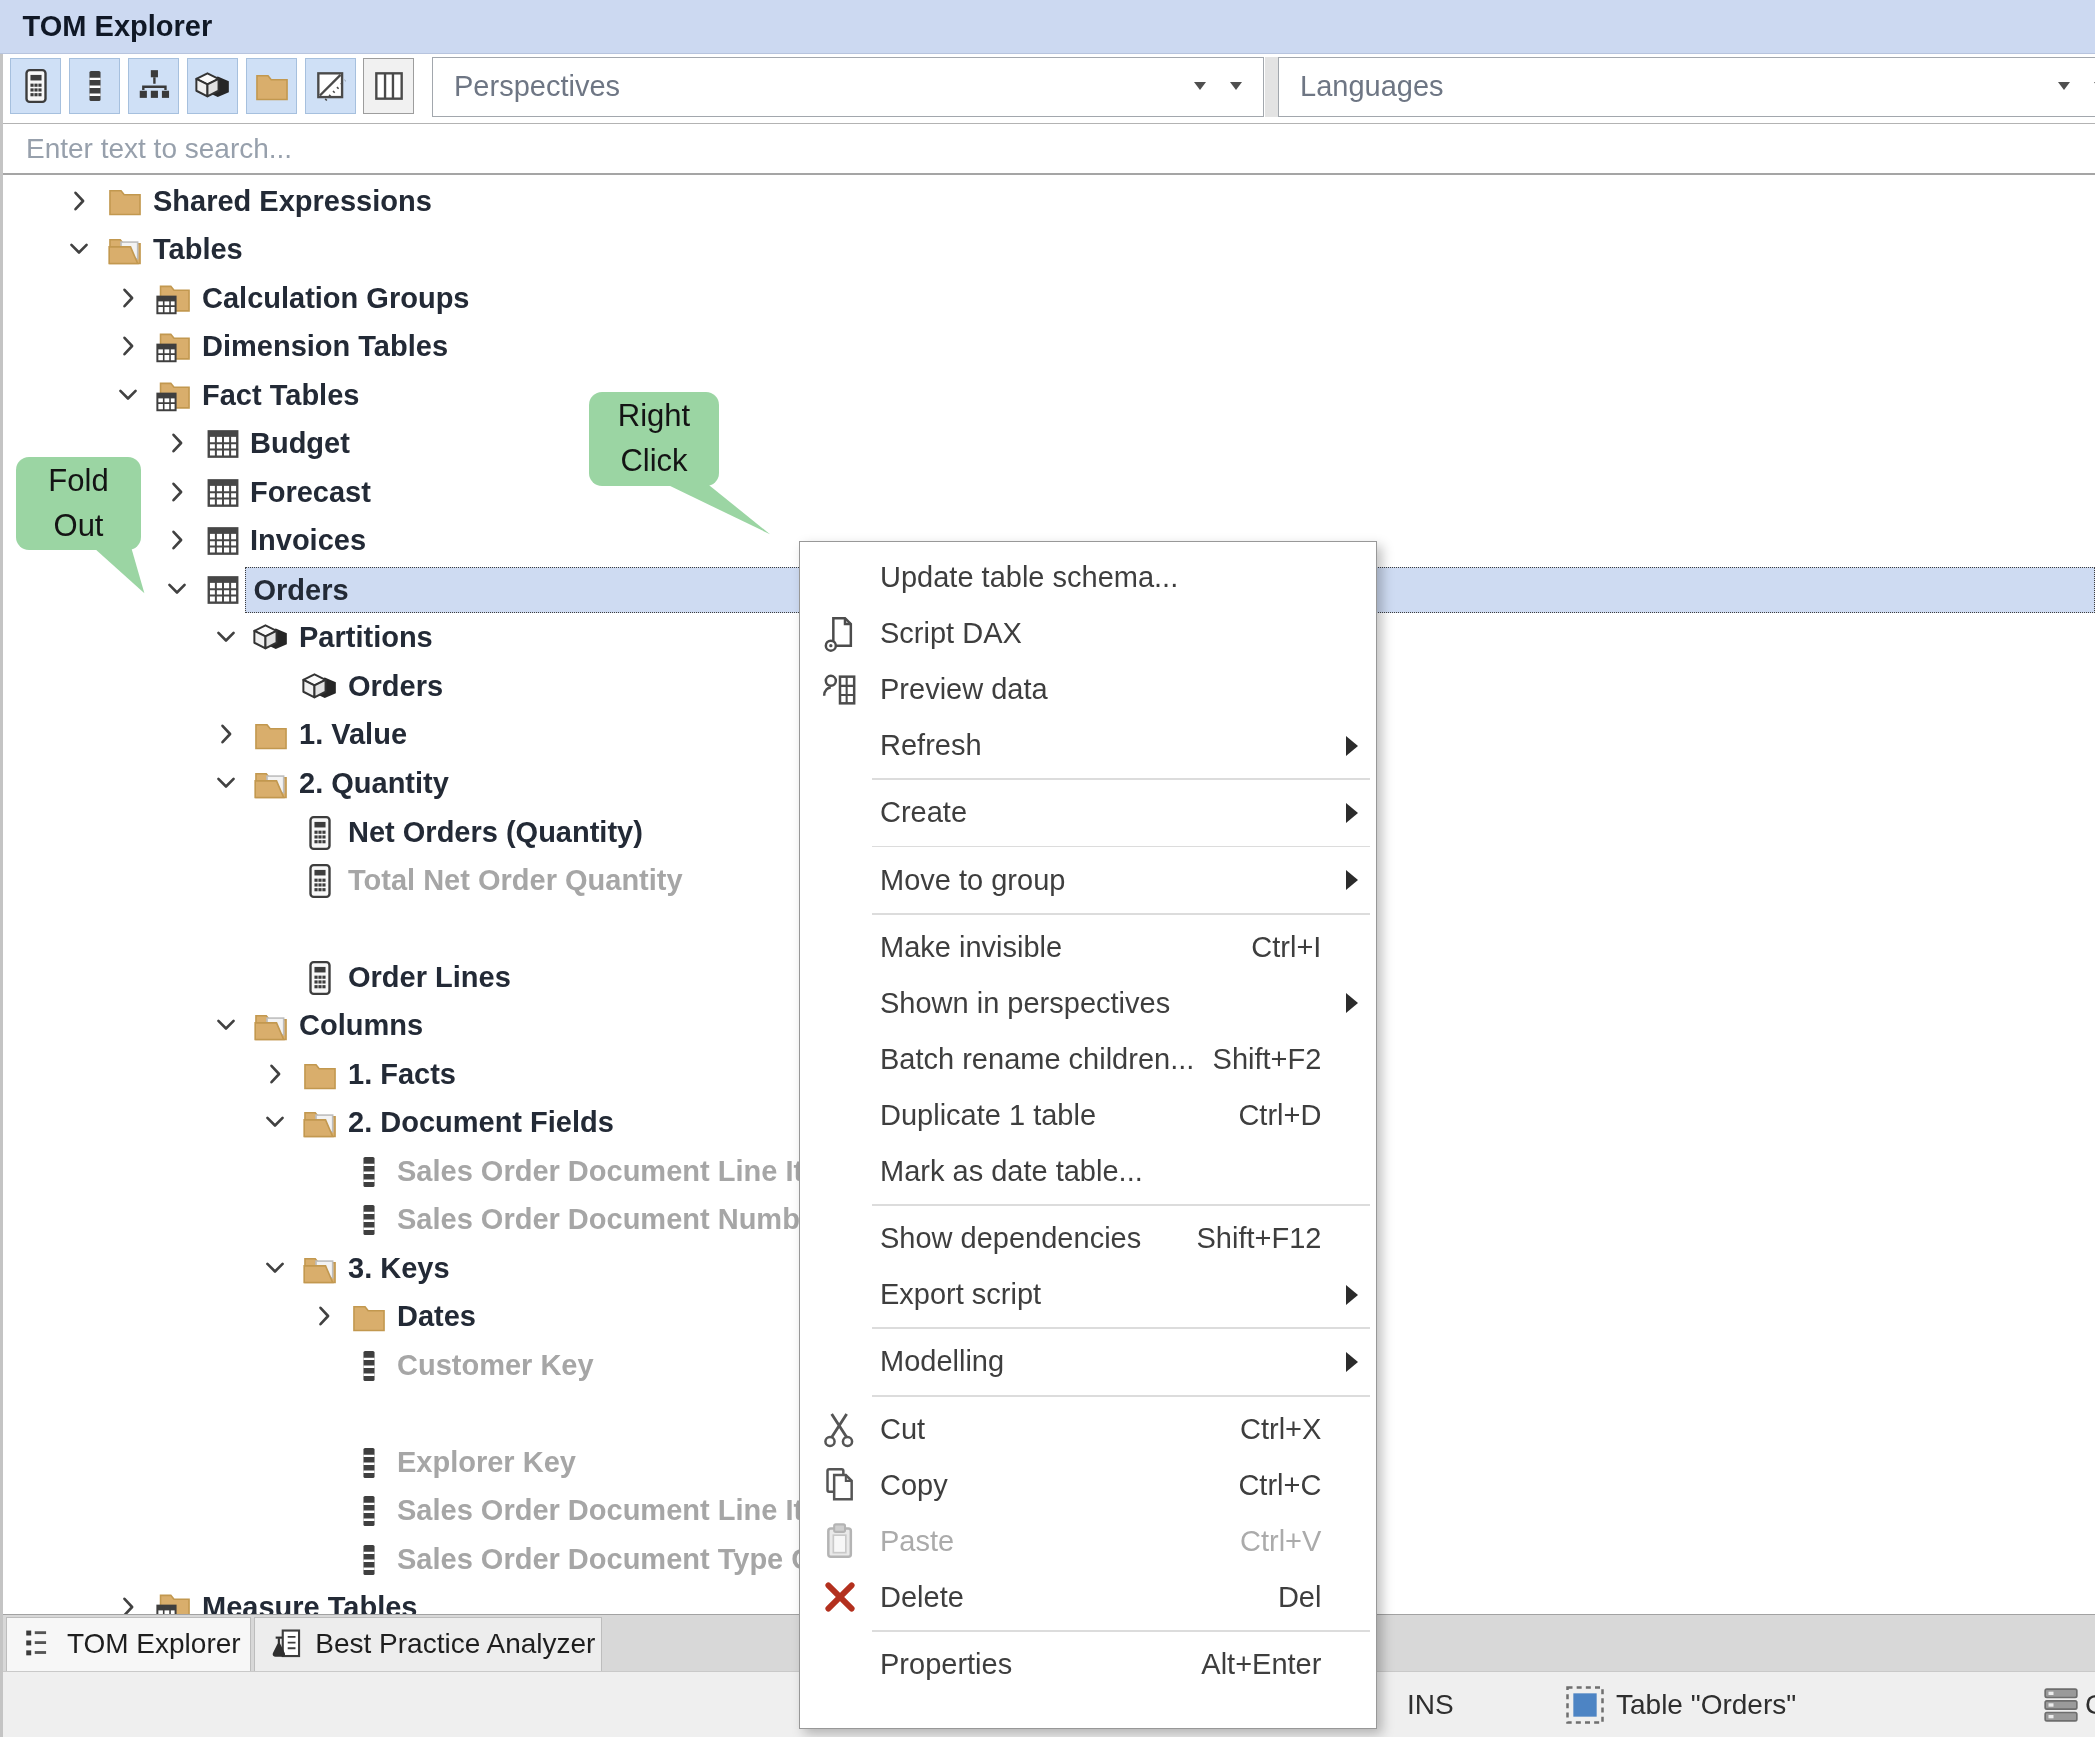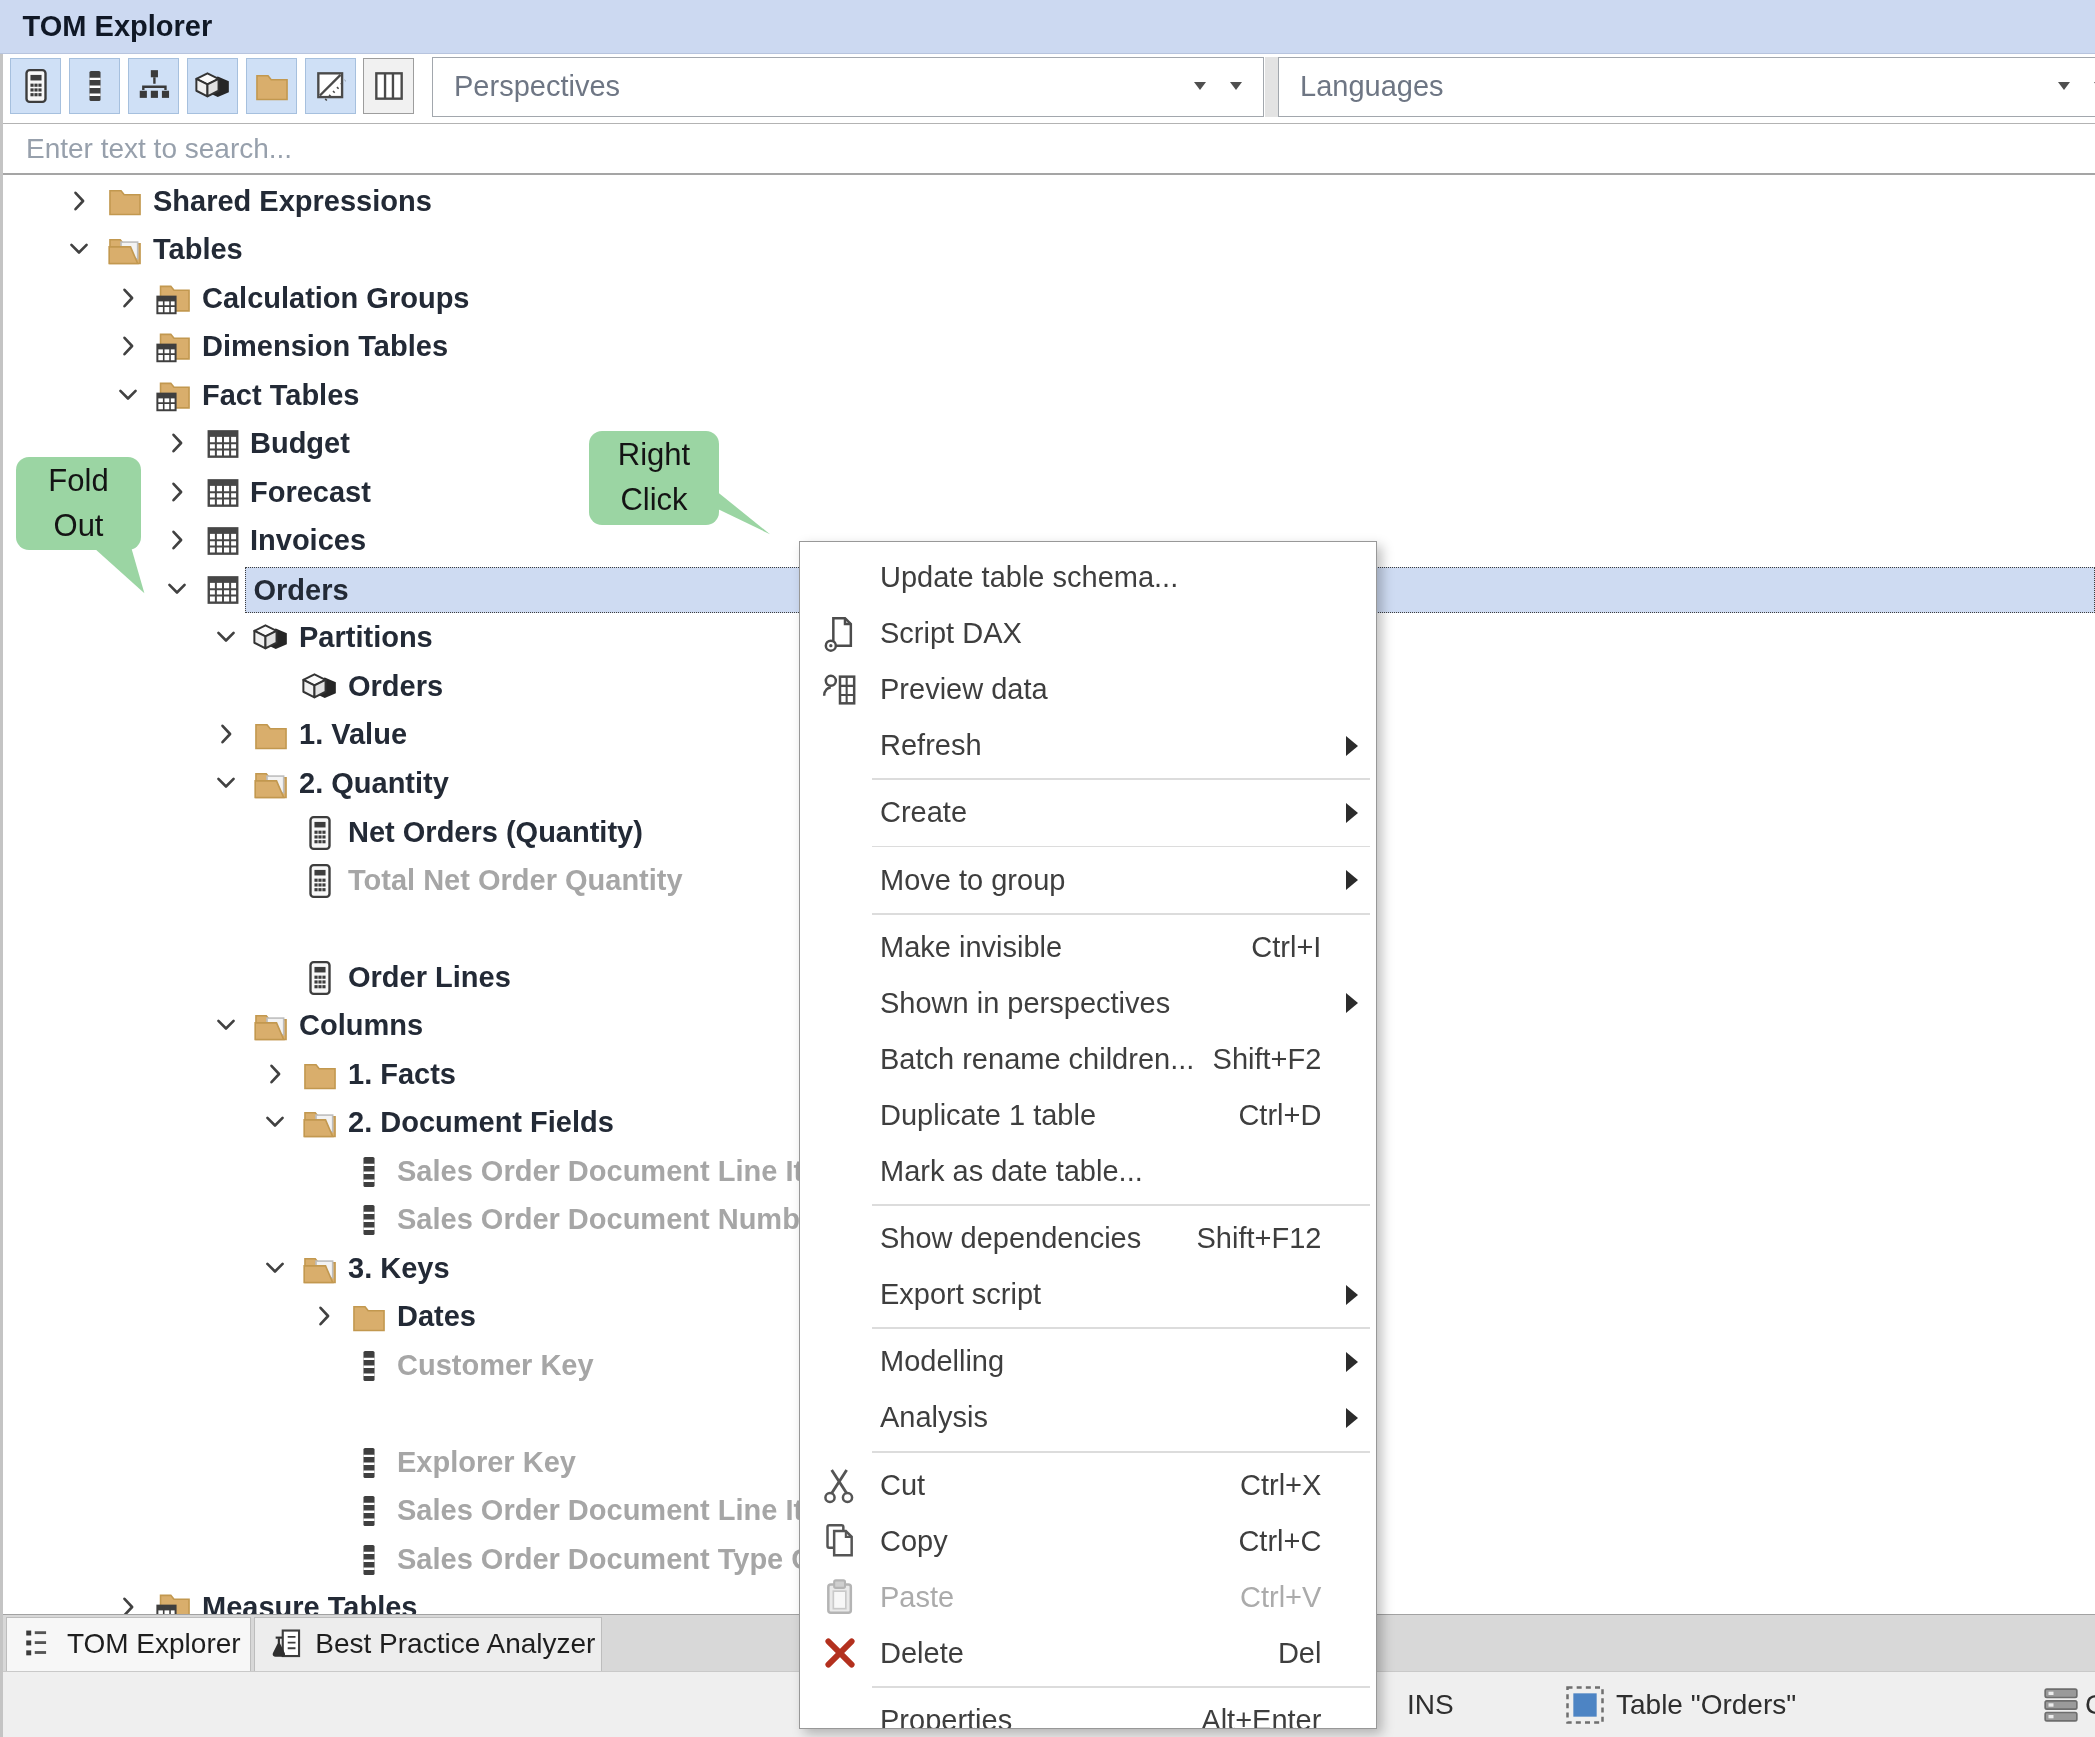--- a/index.html
+++ b/index.html
@@ -41,21 +41,21 @@
   .tlbl.dim { color:#a6a6a6; }
   .selbg { position:absolute; top:1.9px; bottom:0.9px; right:0; background:#cedbf2;
     border:0.9px dotted #3e3e3e; display:flex; align-items:center; }
 
   #leftframe { position:absolute; left:0; top:54px; width:2.8px; height:1684px; background:#c4c4c4; z-index:35; }
 
   .callout { position:absolute; background:#9bd5a3; border-radius:13px; z-index:40;
     display:flex; flex-direction:column; justify-content:center; text-align:center;
     font-size:31px; color:#141414; line-height:1.45; }
   #callout-fold  { left:16px;  top:457px; width:125px; height:93px; }
-  #callout-right { left:589px; top:392px; width:130px; height:94px;margin-top:39px; }
+  #callout-right { left:589px; top:392px; width:130px; height:94px; }
   .ctail { position:absolute; z-index:39; }
 
   #menu { position:absolute; left:799px; top:541px; width:578px; height:1188px; background:#fff;
     border:1.9px solid #989898; box-shadow:4.7px 4.7px 11.3px rgba(0,0,0,.25); z-index:50;
     padding-top:7.5px; overflow:hidden; }
   .mitem { display:flex; align-items:center; height:56px; }
   .mic { flex:0 0 80px; display:flex; align-items:center; justify-content:center; }
   .mi { width:40px; height:40px; }
   .mlab { flex:1; font-size:29px; color:#3e3e3e; white-space:nowrap; }
   .msc { font-size:29px; color:#3e3e3e; margin-right:5.6px; white-space:nowrap; }
@@ -722,27 +722,20 @@
       </span>
     </div>
     <div class="msep"></div>
     <div class="mitem">
       <span class="mic"></span>
       <span class="mlab">Modelling</span>
       <span class="marr">
         <span class="tri"></span>
       </span>
     </div>
-    <div class="mitem">
-      <span class="mic"></span>
-      <span class="mlab">Analysis</span>
-      <span class="marr">
-        <span class="tri"></span>
-      </span>
-    </div>
     <div class="msep"></div>
     <div class="mitem">
       <span class="mic">
         <svg class="mi" viewBox="0 0 42 42" width="40" height="40">
           <use href="#s-scissors-icon"></use>
         </svg>
       </span>
       <span class="mlab">Cut</span>
       <span class="msc">Ctrl+X</span>
       <span class="marr"></span>

